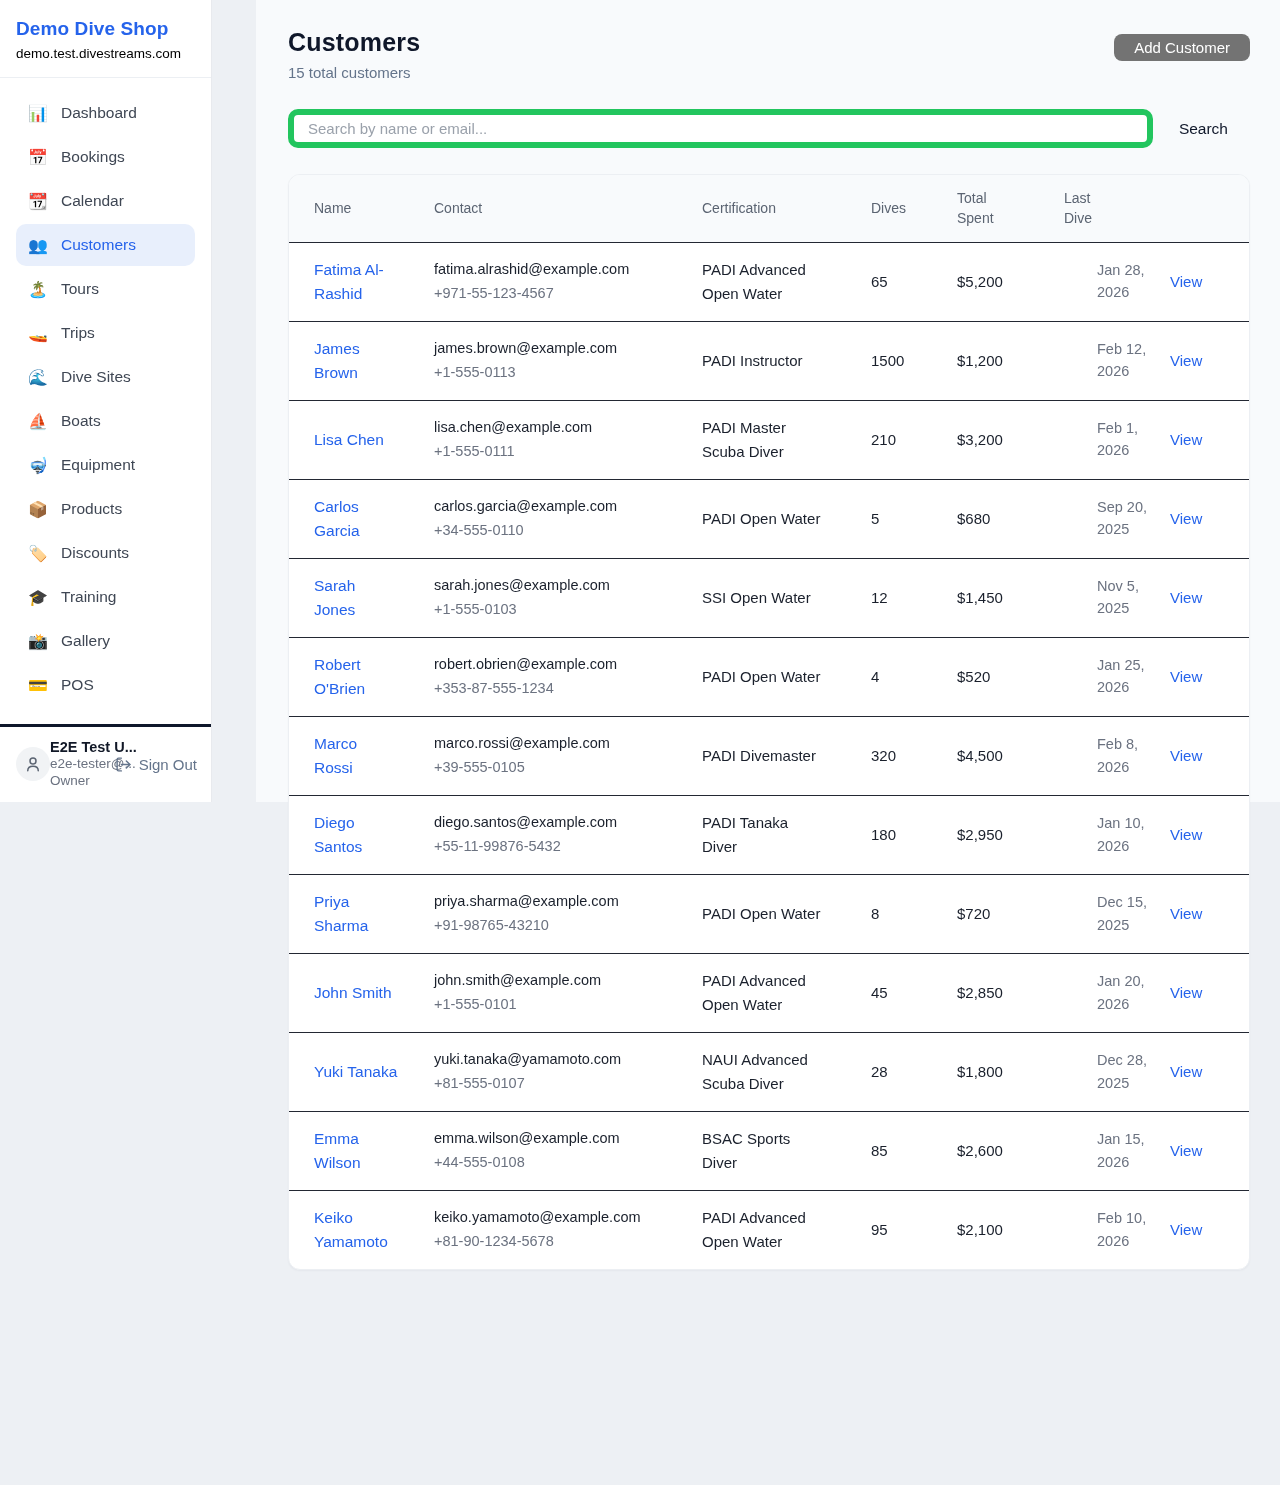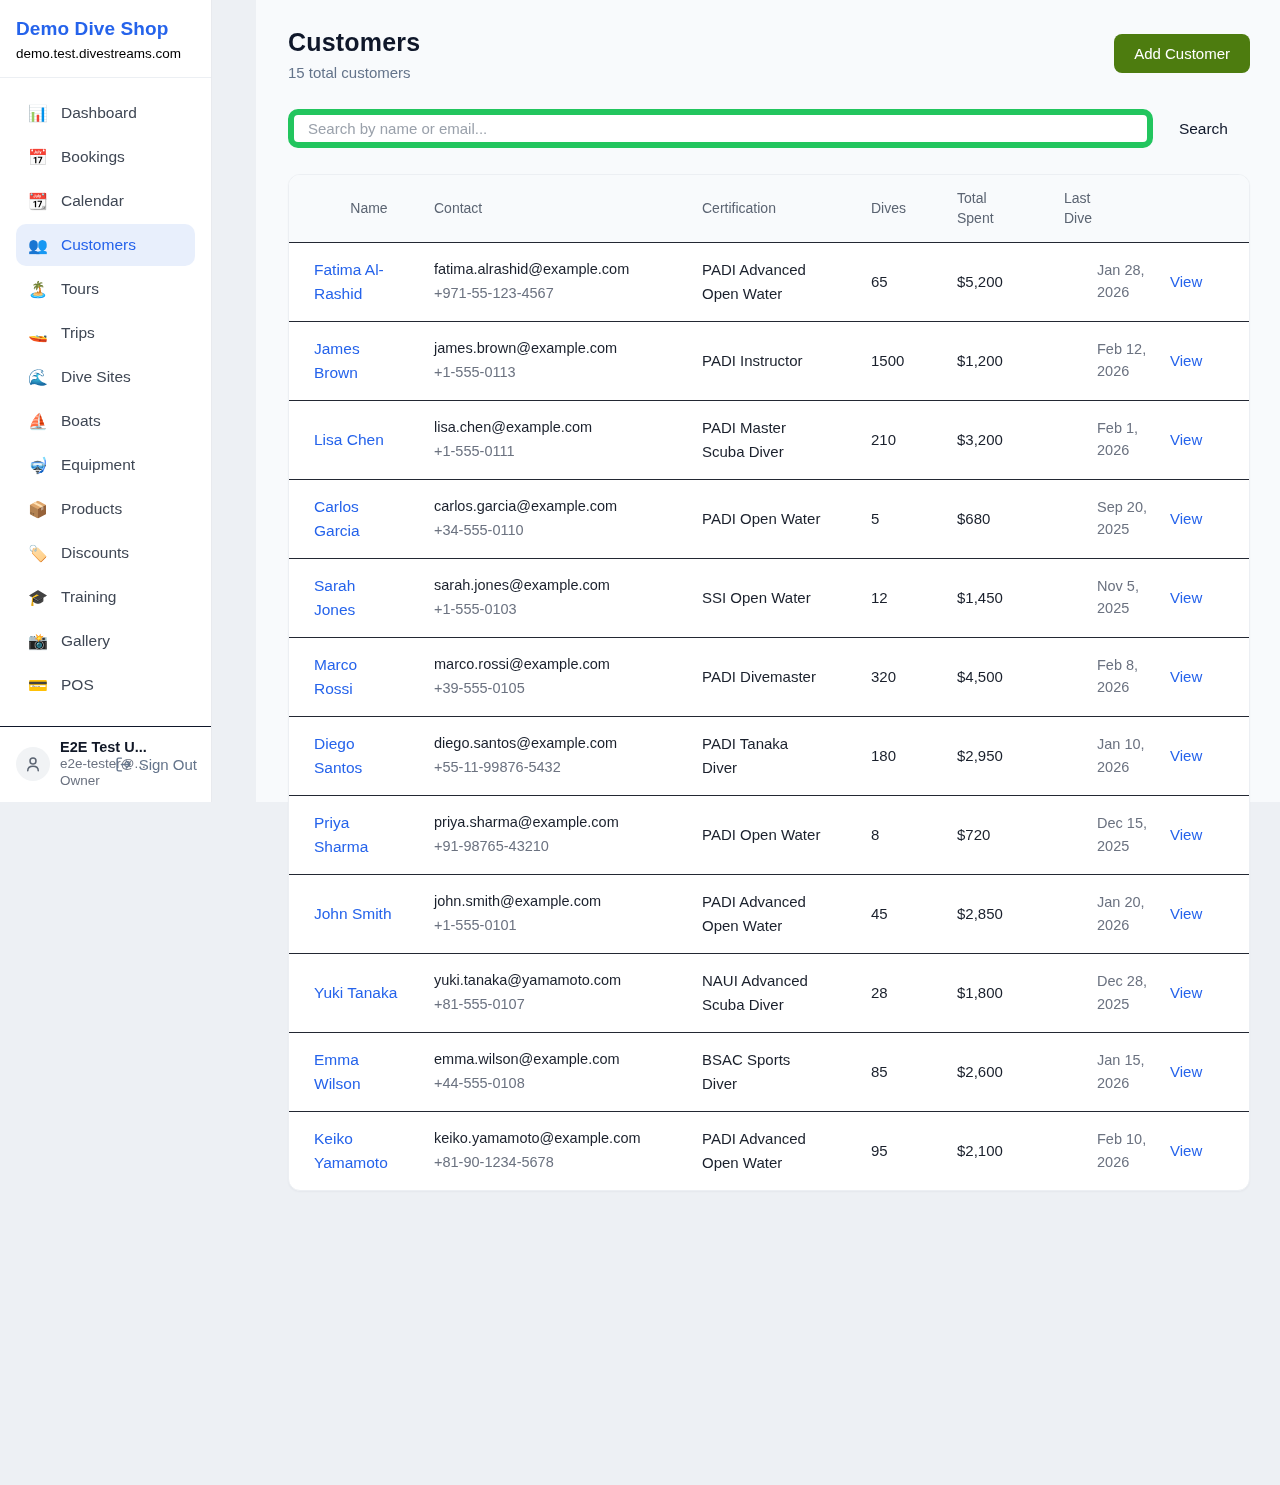--- a/index.html
+++ b/index.html
@@ -11,53 +11,53 @@
   .sidebar { position:absolute; left:0; top:0; width:212px; height:802px; background:#ffffff;
              border-right:1px solid #e8eaee; display:flex; flex-direction:column; z-index:2; }
   .sidebar-header { padding:18px 16px 16px 16px; border-bottom:1px solid #eceff3; }
   .shop-name { color:#2563eb; font-size:19px; font-weight:700; letter-spacing:.1px; }
   .shop-domain { margin-top:6px; color:#000000; font-size:13.5px; }
   .sidebar-nav { flex:1; padding:14px 16px; }
   .nav-item { display:flex; align-items:center; gap:13px; height:42px; padding:0 12px; margin-bottom:2px;
               border-radius:10px; color:#3f4754; font-size:15.5px; cursor:pointer; }
   .nav-item.active { background:#e8effc; color:#2563eb; font-weight:500; }
   .nav-icon { font-size:16px; width:20px; text-align:center; }
-  .sidebar-footer { border-top:1px solid #0f172a; padding:12px 14px 12px 16px; display:flex; align-items:center; gap:10px; }
+  .sidebar-footer { border-top:3px solid #0f172a; padding:12px 14px 12px 16px; display:flex; align-items:center; gap:0; }
   .avatar { width:34px; height:34px; border-radius:50%; background:#f1f3f5; display:flex; align-items:center; justify-content:center; flex:none; }
   .user-info { flex:1; min-width:0; }
   .user-name { font-size:14.5px; font-weight:700; color:#111827; white-space:nowrap; }
   .user-email, .user-role { font-size:13.5px; color:#6b7280; line-height:1.3; white-space:nowrap; }
   .sign-out { display:flex; align-items:center; gap:7px; background:none; border:none; color:#64748b;
               font-size:15px; font-family:inherit; cursor:pointer; flex:none; }
 
   
   .main { position:absolute; left:256px; top:0; width:1024px; padding:28px 30px 0 32px; z-index:2; }
   .main-header { display:flex; justify-content:space-between; align-items:flex-start; }
   .page-title { font-size:25px; font-weight:700; color:#0f172a; letter-spacing:.2px; }
   .page-subtitle { margin-top:7px; font-size:15px; color:#64748b; }
-  .add-btn { background:#4d7c0f; color:#ffffff; border:none; border-radius:8px; padding:11px 20px;
+  .add-btn { background:#737373; color:#ffffff; border:none; border-radius:8px; padding:5px 20px;
              font-size:15px; font-weight:500; font-family:inherit; cursor:pointer; margin-top:6px; }
 
   .search-row { display:flex; align-items:center; margin-top:28px; }
   .search-input { flex:1; height:39px; border:6px solid #22c55e; border-radius:10px; padding:0 14px;
                   font-size:15px; font-family:inherit; color:#111827; background:#ffffff; }
   .search-input::placeholder { color:#9aa1ab; }
   .search-btn { background:none; border:none; color:#0f172a; font-size:15.5px; font-family:inherit;
                 padding:0 22px 0 26px; cursor:pointer; }
 
   
   .card { margin-top:26px; background:#ffffff; border:1px solid #eceff3; border-radius:12px;
           overflow:hidden; box-shadow:0 1px 2px rgba(16,24,40,.04); }
   table { width:100%; border-collapse:collapse; table-layout:fixed; }
   col.c-name{width:145px} col.c-contact{width:268px} col.c-cert{width:169px}
   col.c-dives{width:86px} col.c-spent{width:107px} col.c-last{width:106px} col.c-view{width:79px}
   thead tr { background:#f8fafc; }
   th { text-align:left; font-weight:500; font-size:14px; color:#5b6472; padding:13px 10px 13px 0;
        vertical-align:middle; line-height:1.45; }
-  th:first-child { padding-left:25px;text-align:center; }
+  th:first-child { padding-left:25px; }
   th .hdr { display:inline-block; }
   th:nth-child(5) .hdr, th:nth-child(6) .hdr { max-width:48px; }
   tbody tr { border-top:1px solid #232833; }
   td { padding:15px 10px 15px 0; vertical-align:middle; font-size:15px; color:#1a202c; line-height:1.6; }
   td:first-child { padding-left:25px; }
   .name-link { color:#2563eb; font-weight:500; font-size:15.5px; text-decoration:none; display:inline-block;
                max-width:85px; line-height:1.55; cursor:pointer; }
   .contact-wrap { max-width:212px; overflow-wrap:break-word; }
   .email { color:#1a202c; font-size:14.5px; line-height:1.65; }
   .phone { color:#6b7280; font-size:14.5px; line-height:1.65; }
@@ -278,20 +278,34 @@
       </div>
     </td>
     <td><span class="cert">SSI Open Water</span></td>
     <td>12</td>
     <td>$1,450</td>
     <td><span class="date">Nov 5, 2025</span></td>
     <td><a class="view-link">View</a></td>
   </tr>
 
 
+  <tr>
+    <td><a class="name-link">Robert O'Brien</a></td>
+    <td>
+      <div class="contact-wrap">
+        <div class="email">robert.obrien@example.com</div>
+        <div class="phone">+353-87-555-1234</div>
+      </div>
+    </td>
+    <td><span class="cert">PADI Open Water</span></td>
+    <td>4</td>
+    <td>$520</td>
+    <td><span class="date">Jan 25, 2026</span></td>
+    <td><a class="view-link">View</a></td>
+  </tr>
 
   <tr>
     <td><a class="name-link">Marco Rossi</a></td>
     <td>
       <div class="contact-wrap">
         <div class="email">marco.rossi@example.com</div>
         <div class="phone">+39-555-0105</div>
       </div>
     </td>
     <td><span class="cert">PADI Divemaster</span></td>

